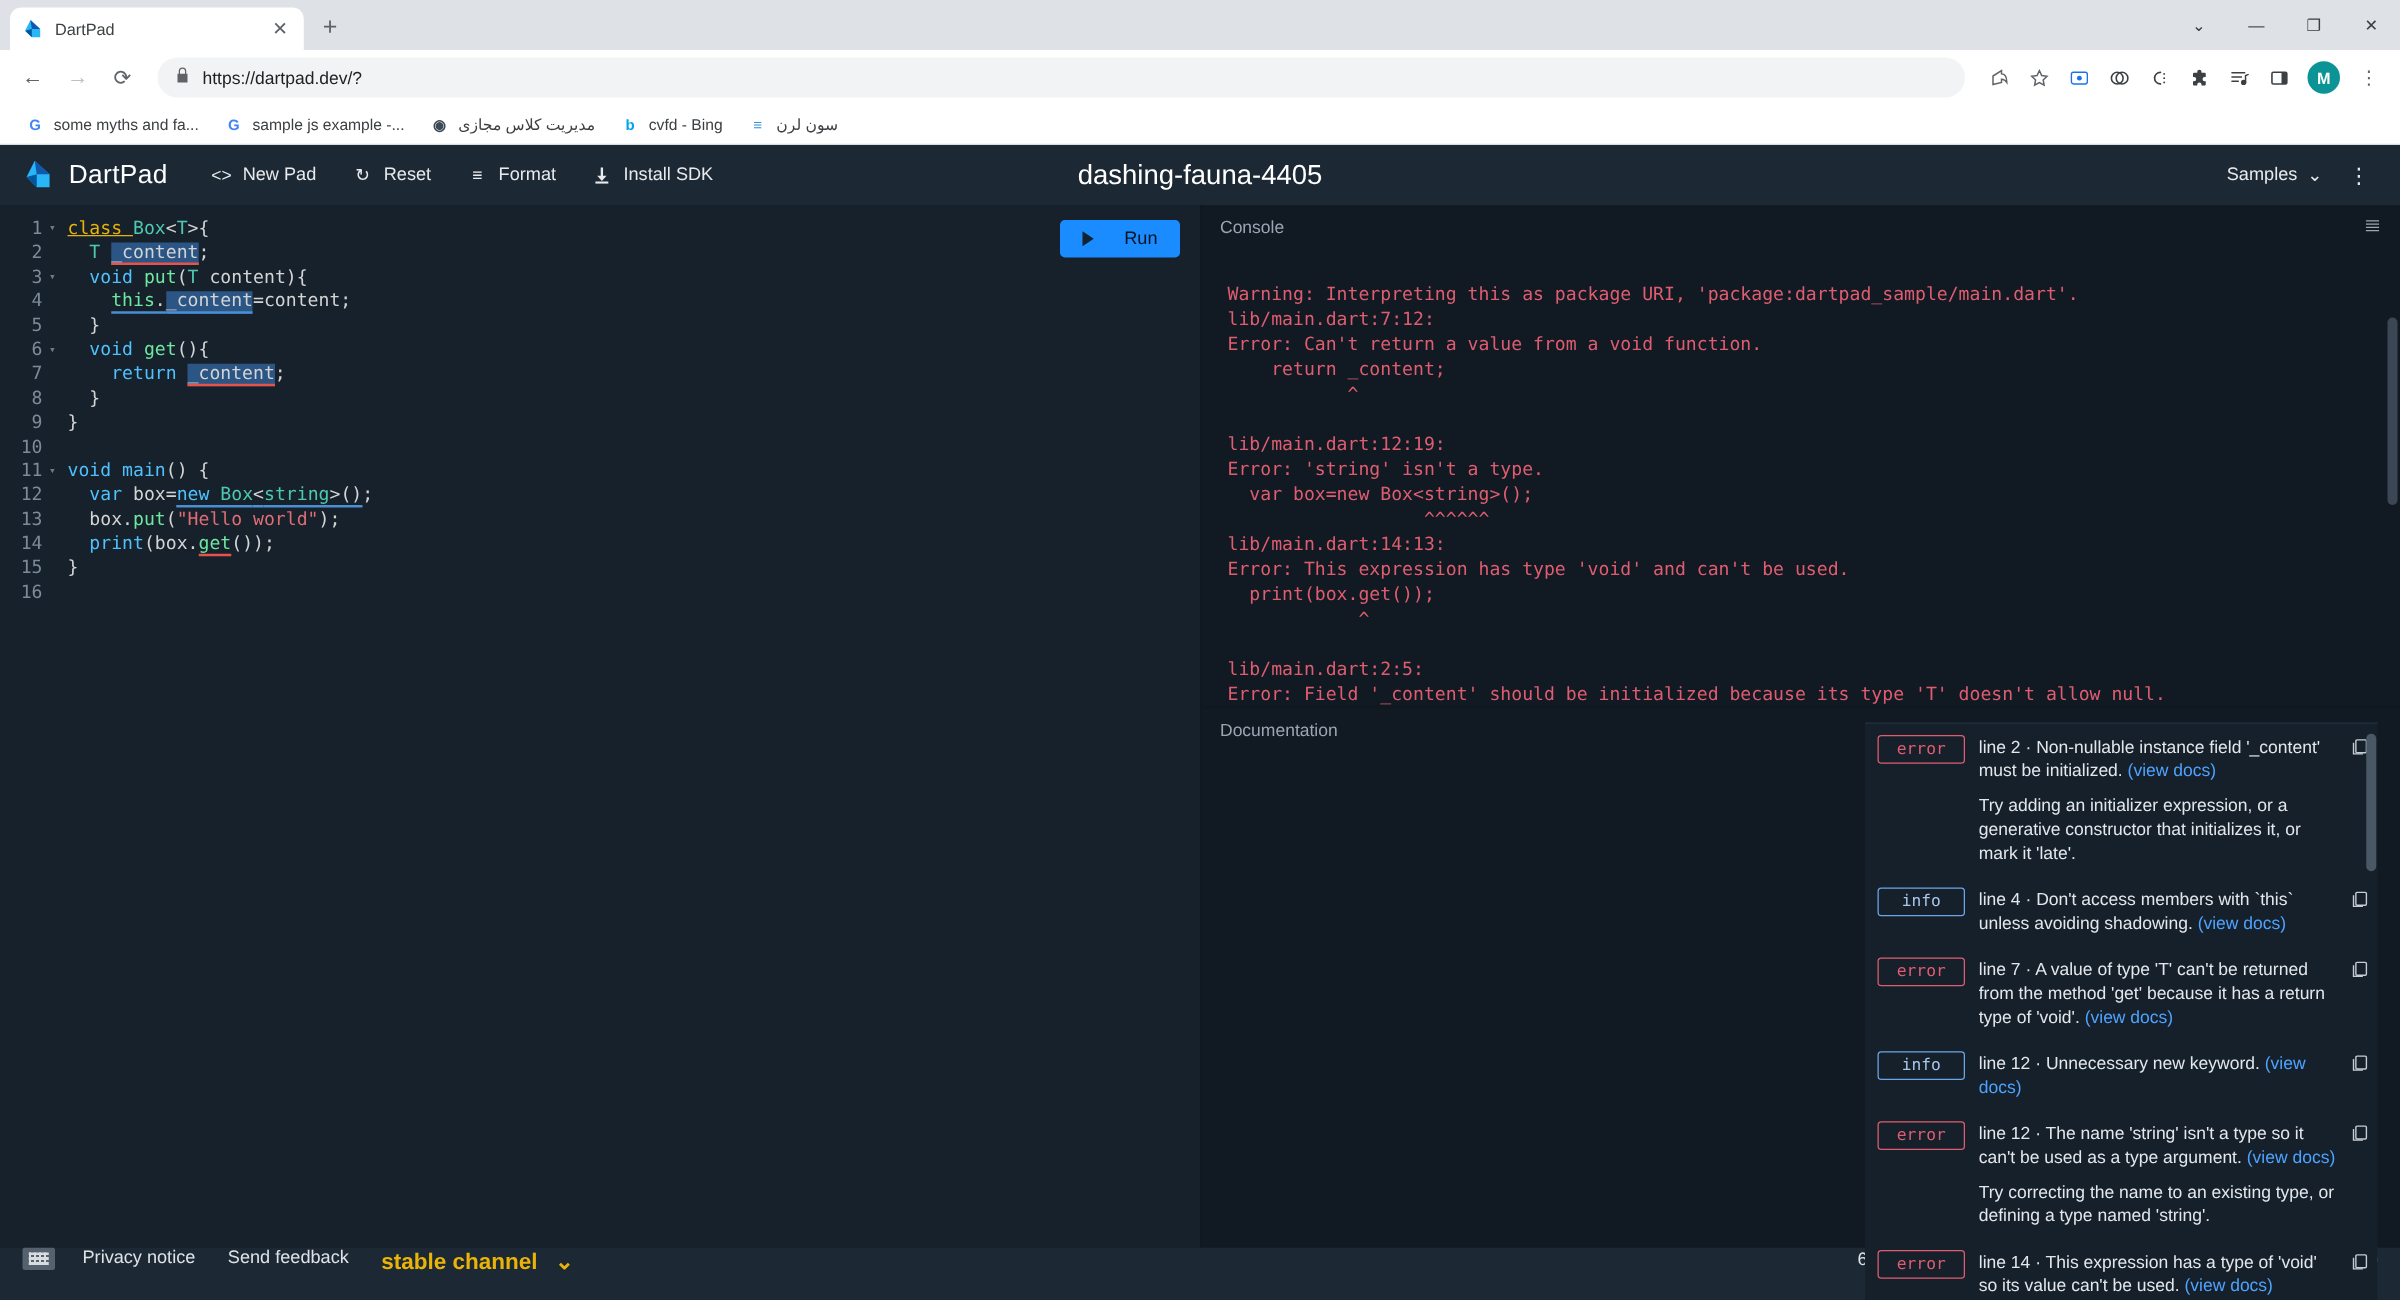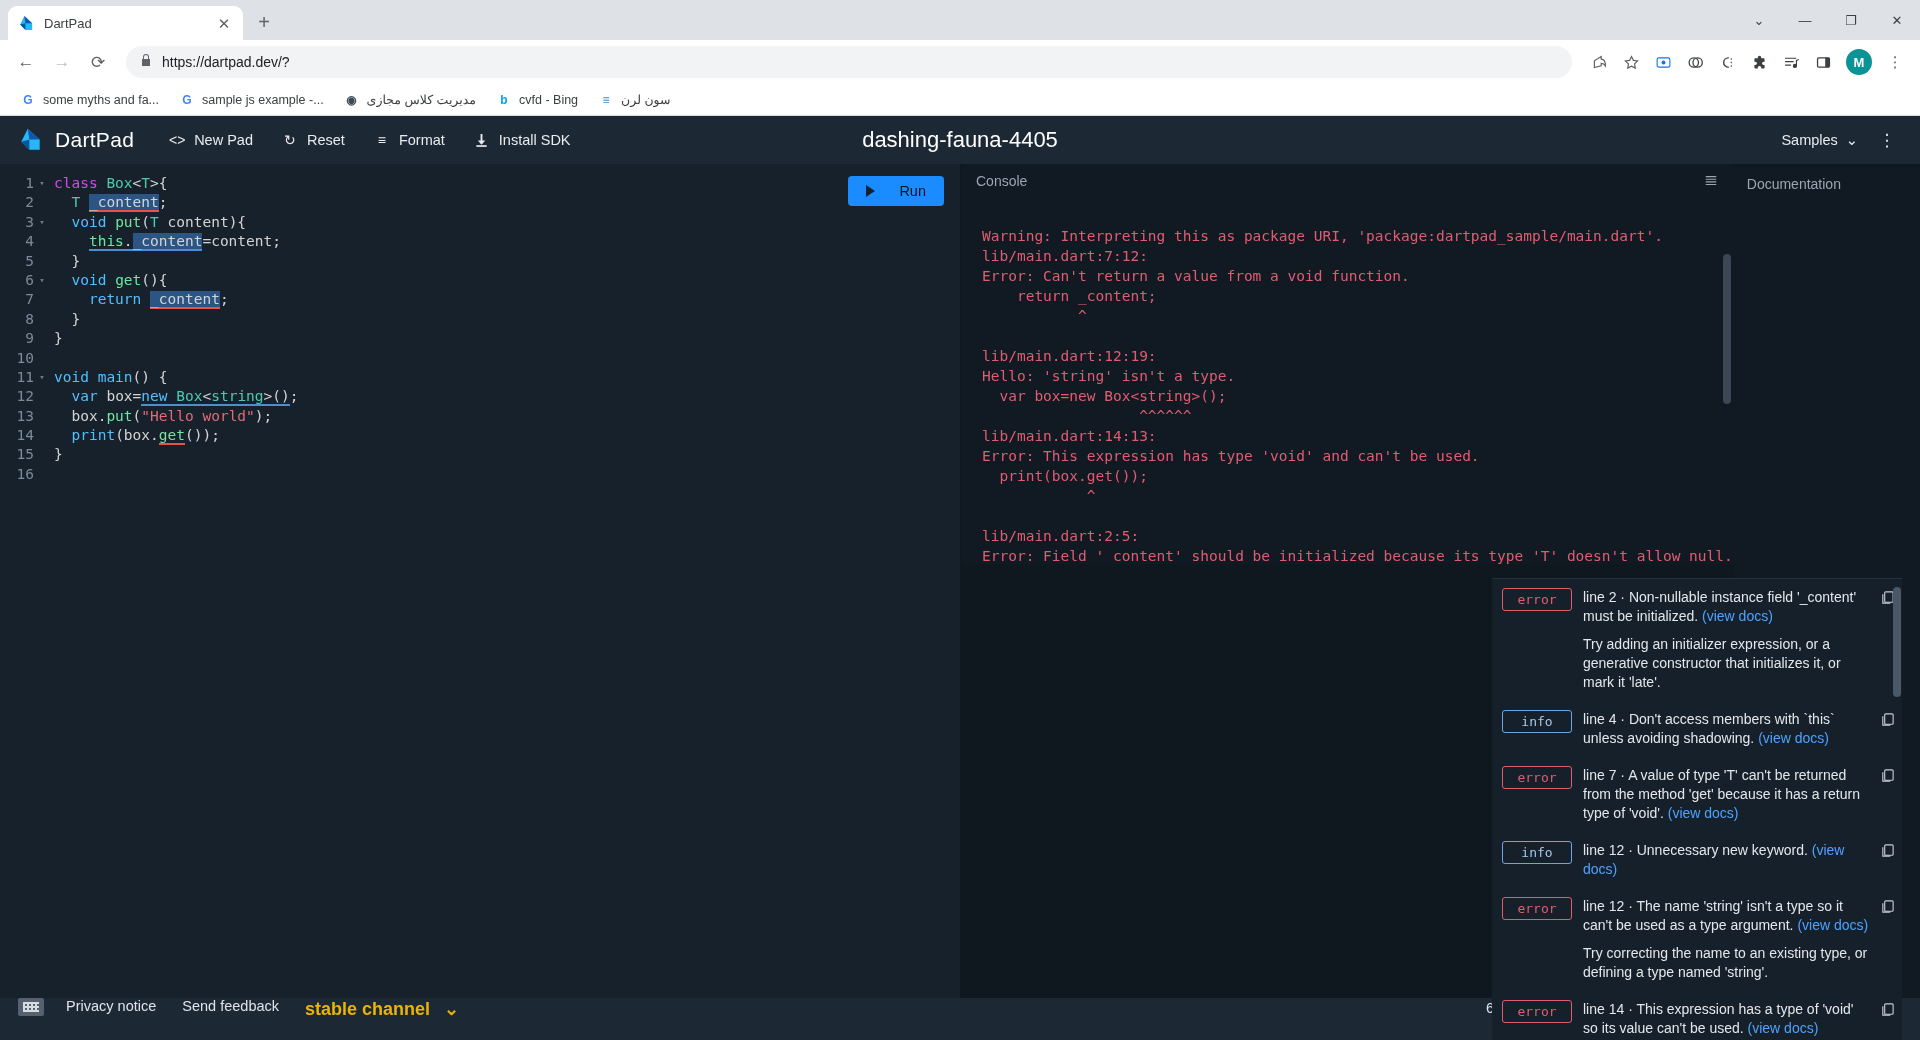--- a/index.html
+++ b/index.html
@@ -61,39 +61,39 @@
 
   .dp-body { flex: 1; display: flex; min-height: 0; }
 
   
   .editor-pane { width: 962px; background: #17212b; position: relative; flex: 0 0 962px; border-right: 2px solid #10181f; }
   .code-area { position: absolute; inset: 0; overflow: hidden; padding-top: 10px; }
   .code-line { display: flex; height: 19.4px; font-family: "DejaVu Sans Mono", monospace; font-size: 14.5px; line-height: 19.4px; white-space: pre; }
   .ln { width: 34px; text-align: right; color: #7c8a99; flex: 0 0 34px; }
   .fold { width: 16px; text-align: center; color: #6c7a89; font-size: 9px; flex: 0 0 16px; }
   .code-txt { padding-left: 4px; }
-  .k  { color: #d946ef; }     
+  .k  { color: #eab308; text-decoration: underline; }     
   .kw { color: #4fc1ff; }     
   .ty { color: #4ec9b0; }     
   .id { color: #d4d4d4; }
   .st { color: #e06c75; }
   .gr { color: #6ee7a0; }
   .sel { background: #2a5584; }
   .err-u { border-bottom: 2px solid #e5534b; }
   .warn-u { border-bottom: 2px solid #4a8fd4; margin-top: 12px; }
 
   .run-btn {
     position: absolute; top: 12px; right: 16px; background: #1a8cff; color: #06131f;
     height: 30px; padding: 0 18px; border-radius: 4px; display: flex; align-items: center; gap: 24px;
     font-size: 14.5px; z-index: 5;
   }
   .run-btn .tri { width: 0; height: 0; border-left: 9px solid #11232f; border-top: 6px solid transparent; border-bottom: 6px solid transparent; }
 
   
-  .right-col { flex: 1; display: flex; flex-direction: row; min-width: 0; background: #10181f; }
+  .right-col { flex: 1; display: flex; flex-direction: column; min-width: 0; background: #10181f; }
 
   .console-panel { height: 400px; background: #111a23; display: flex; flex-direction: column; position: relative; }
   .panel-head { height: 34px; display: flex; align-items: center; padding: 0 14px; color: #9aa6b2; font-size: 14px; flex: 0 0 34px; }
   .panel-head .sq { margin-left: auto; width: 16px; height: 16px; color: #9aa6b2; font-size: 13px; display: flex; align-items: center; justify-content: center; }
   .console-body { flex: 1; overflow: hidden; padding: 8px 0 0 20px; position: relative; }
   .cline { font-family: "DejaVu Sans Mono", monospace; font-size: 14.5px; line-height: 20px; color: #e05d70; white-space: pre; }
   .cline.blank { height: 20px; }
   .console-scroll { position: absolute; right: 2px; top: 40px; width: 8px; height: 350px; }
   .console-scroll .thumb { position: absolute; top: 50px; left: 0; width: 8px; height: 150px; background: #3b4755; border-radius: 4px; }
 
@@ -344,21 +344,21 @@
         </div>
         <div class="console-body" id="console-body">
             <div class="cline blank"></div>
             <div class="cline">Warning: Interpreting this as package URI, 'package:dartpad_sample/main.dart'.</div>
             <div class="cline">lib/main.dart:7:12:</div>
             <div class="cline">Error: Can't return a value from a void function.</div>
             <div class="cline">    return _content;</div>
             <div class="cline">           ^</div>
             <div class="cline blank"></div>
             <div class="cline">lib/main.dart:12:19:</div>
-            <div class="cline">Hello: 'string' isn't a type.</div>
+            <div class="cline">Error: 'string' isn't a type.</div>
             <div class="cline">  var box=new Box&lt;string&gt;();</div>
             <div class="cline">                  ^^^^^^</div>
             <div class="cline">lib/main.dart:14:13:</div>
             <div class="cline">Error: This expression has type 'void' and can't be used.</div>
             <div class="cline">  print(box.get());</div>
             <div class="cline">            ^</div>
             <div class="cline blank"></div>
             <div class="cline">lib/main.dart:2:5:</div>
             <div class="cline">Error: Field '_content' should be initialized because its type 'T' doesn't allow null.</div>
           </div>

